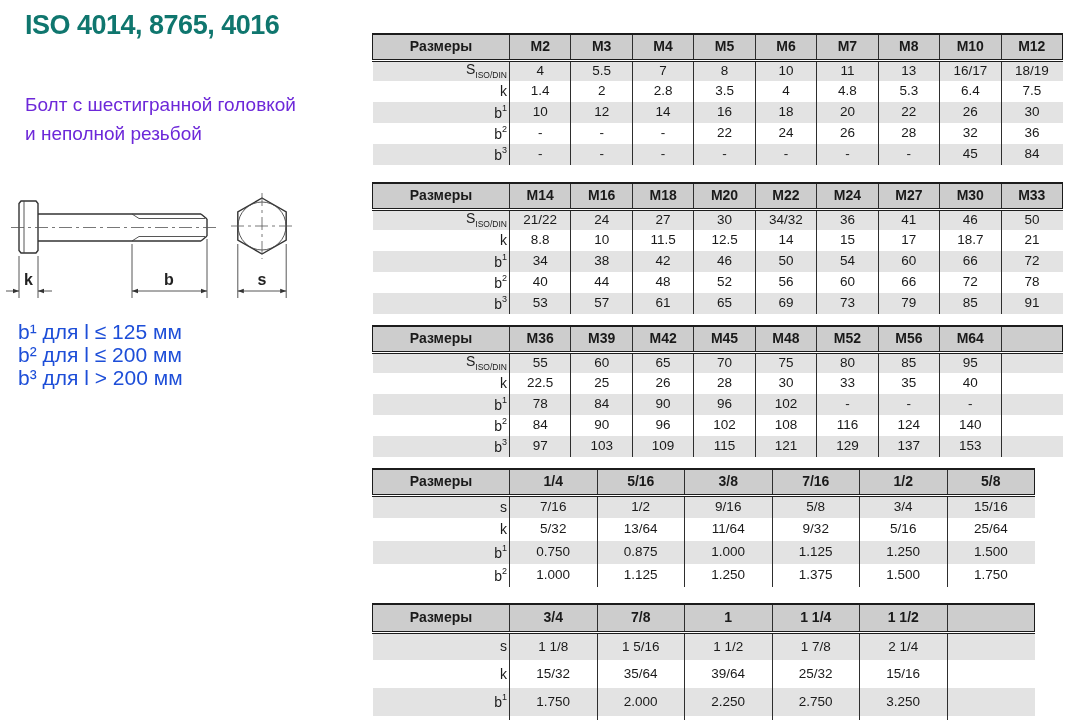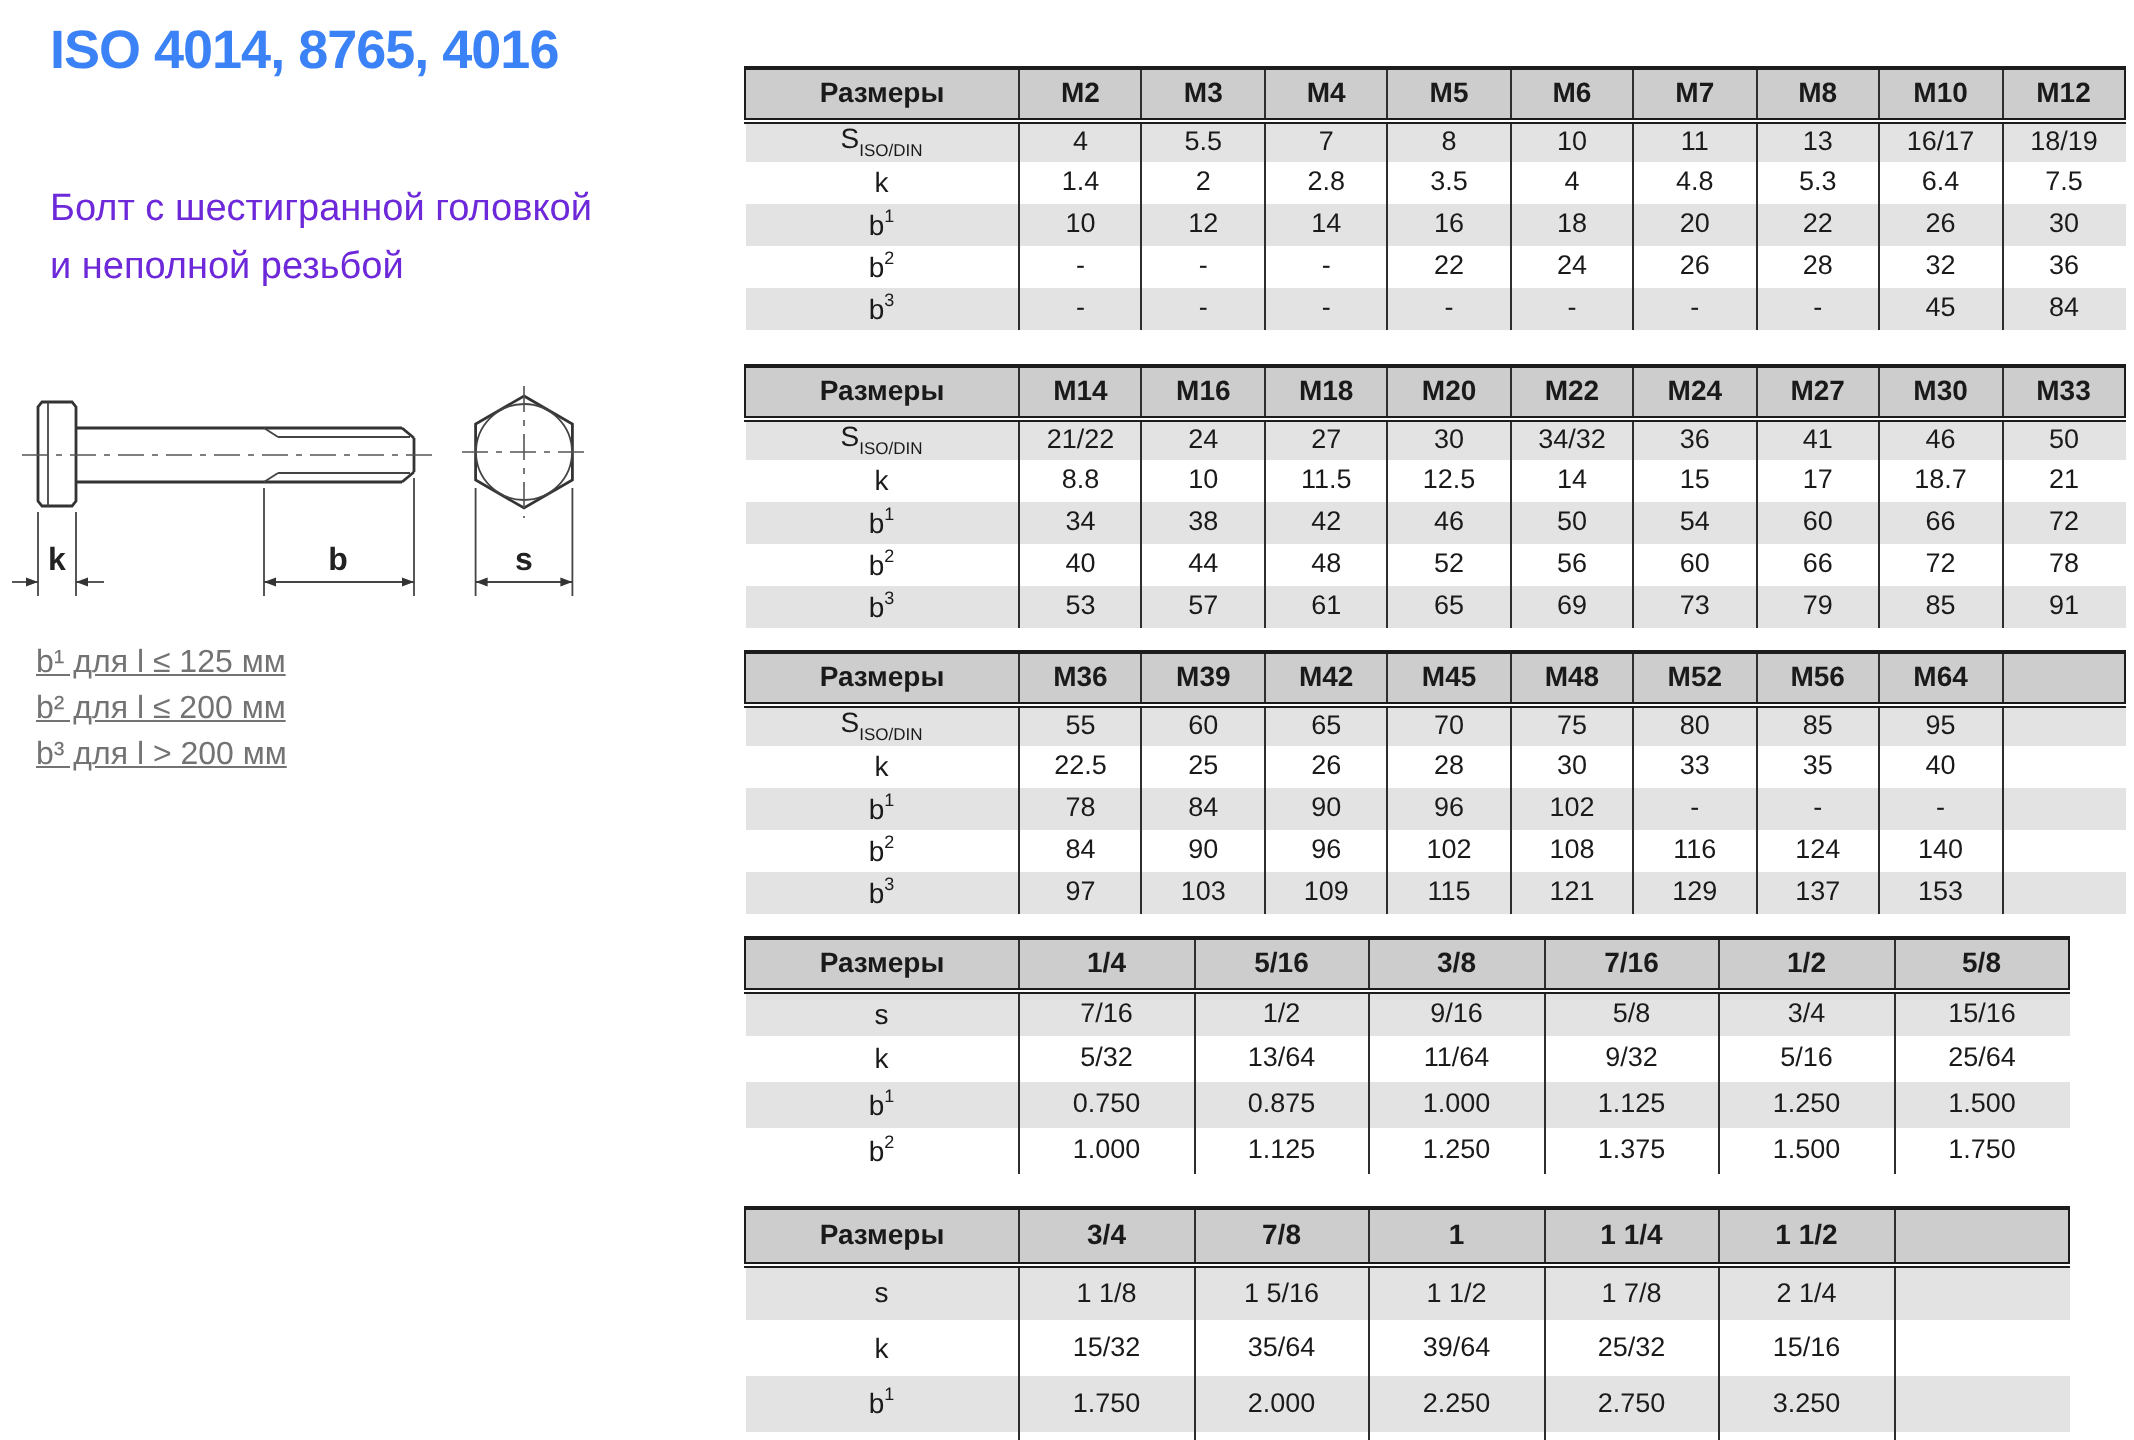--- a/index.html
+++ b/index.html
@@ -14,27 +14,27 @@
     position:relative;
     width:1067px;height:720px;
     overflow:hidden;
     font-family:"Liberation Sans",sans-serif;
     color:var(--text);
   }
   
   .title-block{position:absolute;left:25px;top:8px;}
   .title-line{
     font-size:27px;font-weight:bold;letter-spacing:-0.5px;
-    line-height:34px;color:#3b82f6;
+    line-height:34px;color:#0f766e;
   }
   .subtitle-block{position:absolute;left:25px;top:90px;}
   .subtitle-line{font-size:19px;line-height:29px;color:#6d28d9;}
   .drawing-wrap{position:absolute;left:5px;top:186px;width:305px;height:125px;}
   .footnotes{position:absolute;left:18px;top:320px;}
-  .footnote{font-size:16px;line-height:23px;color:#737373;text-decoration:underline;}
+  .footnote{font-size:21px;line-height:23px;color:#1d4ed8;}
   
   table.dim-table{
     position:absolute;
     border-collapse:collapse;
     table-layout:fixed;
     font-family:"Liberation Sans",sans-serif;
     margin-top:25px;
   }
   .dim-table th,.dim-table td{
     text-align:center;vertical-align:middle;
@@ -46,21 +46,21 @@
     background:var(--header_bg);
     font-weight:bold;font-size:14px;
     border-top:2px solid var(--border);
     border-bottom:3px double var(--border);
   }
   .dim-table thead th:first-child{border-left:1px solid var(--border);}
   .dim-table thead th:last-child{border-right:1px solid var(--border);}
   .dim-table th + th,
   .dim-table td + td{border-left:1px solid #2e2e2e;}
   .dim-table tbody tr.stripe td{background:var(--stripe_bg);}
-  .dim-table td.rowlabel{font-size:14px;}
+  .dim-table td.rowlabel{font-size:14px;text-align:right;}
   .dim-table sub{font-size:8.5px;}
   .dim-table sup{font-size:9px;position:relative;top:-1px;}
   
   #t0{left:372px;top:8px;width:691px;}
   #t1{left:372px;top:157px;width:691px;}
   #t2{left:372px;top:300px;width:691px;}
   #t3{left:372px;top:443px;width:663px;}
   #t4{left:372px;top:578px;width:663px;}
   .metric thead th{height:26px;}
   .metric tbody td{height:21px;}

